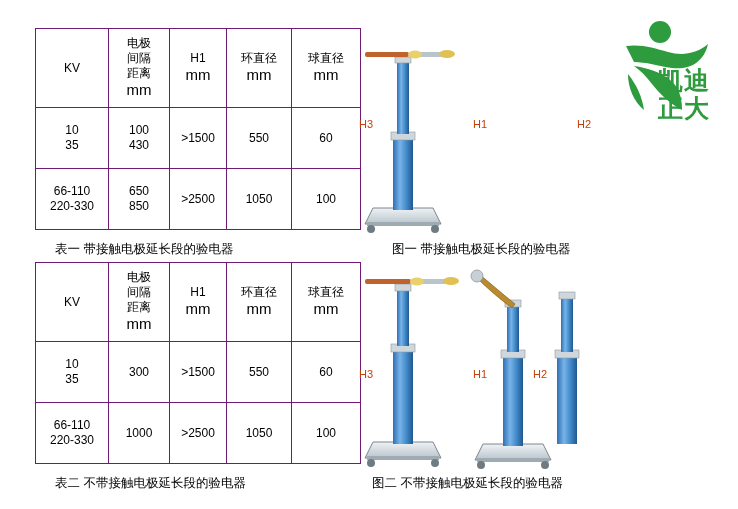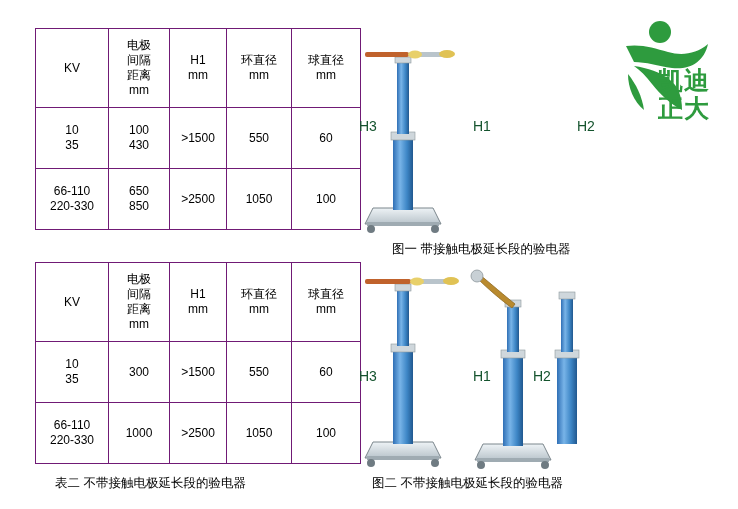--- a/index.html
+++ b/index.html
@@ -32,21 +32,21 @@
     text-align: center;
     vertical-align: middle;
     font-size: 12px;
     line-height: 1.25;
     padding: 2px 1px;
   }
   .spec-table td.head {
     font-size: 12px;
   }
   .spec-table .sub {
-    font-size: 12px;
+    font-size: 15px;
   }
   .multi-line {
     white-space: pre-line;
   }
 
   #table-one {
     left: 35px;
     top: 28px;
     width: 310px;
   }
@@ -78,22 +78,22 @@
 
   
   .figure {
     position: absolute;
   }
   #figure-one { left: 355px; top: 10px; width: 340px; height: 228px; }
   #figure-two { left: 355px; top: 250px; width: 340px; height: 222px; }
 
   .fig-label {
     position: absolute;
-    font-size: 14px;
-    color: #14532d;
+    font-size: 11px;
+    color: #c2410c;
   }
 
   
   #logo {
     position: absolute;
     left: 612px;
     top: 18px;
     width: 118px;
     height: 110px;
   }
@@ -162,20 +162,21 @@
 220-330</td>
       <td class="multi-line">650
 850</td>
       <td>&gt;2500</td>
       <td>1050</td>
       <td>100</td>
     </tr>
   </tbody>
     </table>
 
+  <div class="caption" id="caption-table-one">表一   带接触电极延长段的验电器</div>
 
   <table class="spec-table" id="table-two">
     <tbody>
         <tr class="row-head">
       <td class="head c-kv">
         <div class="multi-line">KV</div>
         <div class="sub"></div>
       </td>
       <td class="head c-gap">
         <div class="multi-line">电极

